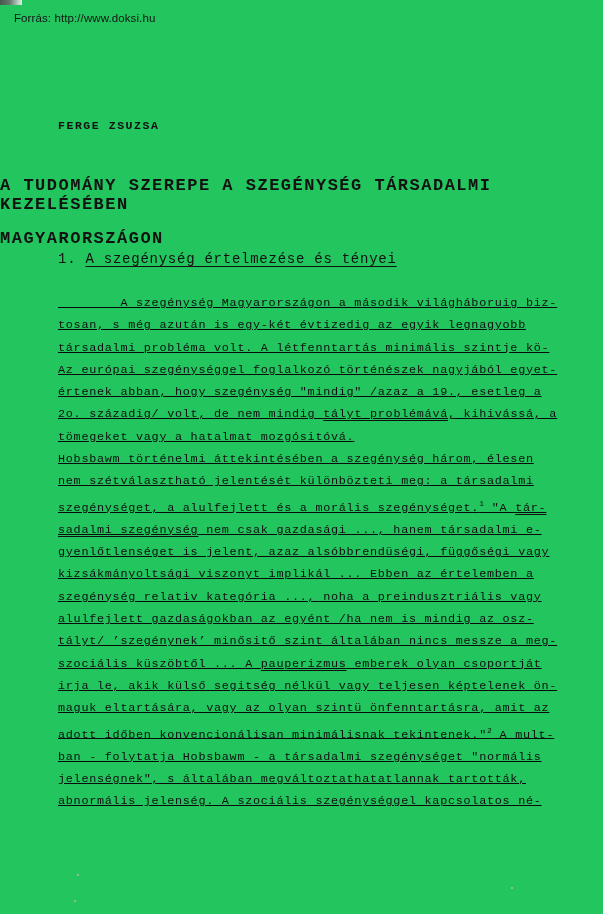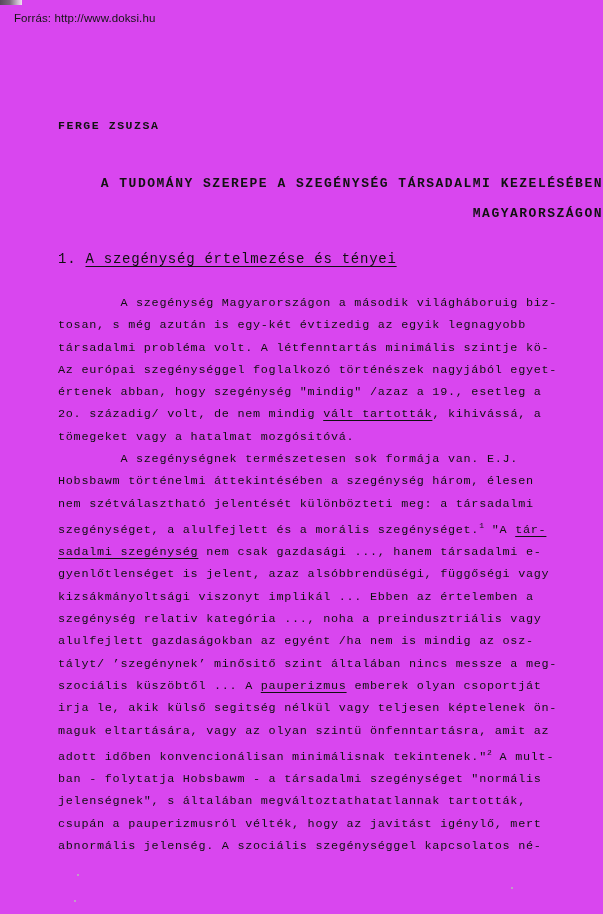--- a/index.html
+++ b/index.html
@@ -12,21 +12,21 @@
     height: 914px;
     position: relative;
     font-family: "Liberation Mono", "DejaVu Sans Mono", monospace;
     color: #0b0b0b;
     overflow: hidden;
   }
 
   #page {
     position: absolute;
     inset: 0;
-    background: #d946ef;
+    background: #22c55e;
   }
 
   
   .scan-smudge {
     position: absolute;
     left: 0px;
     top: 0px;
     width: 22px;
     height: 5px;
     background: linear-gradient(90deg, #4a4a4a 0%, #6f6f6f 45%, #c9c9c9 80%, #f2f2f2 100%);
@@ -58,22 +58,22 @@
     font-weight: 700;
     color: #121212;
     white-space: nowrap;
   }
 
   .doc-title {
     position: absolute;
     left: 0;
     right: 0;
     top: 176px;
-    text-align: right;
-    font-size: 13px;
+    text-align: left;
+    font-size: 17px;
     letter-spacing: 1.5px;
     font-weight: 700;
     color: #121212;
   }
   .doc-title .tline { display: block; }
   .doc-title .tline + .tline { margin-top: 15px; }
 
   .section-heading {
     position: absolute;
     left: 58px;
@@ -85,21 +85,21 @@
   }
   .section-heading .num { text-decoration: none; }
   .section-heading .ttl { text-decoration: underline; text-underline-offset: 3px; }
 
   .body-block {
     position: absolute;
     left: 58px;
     top: 292px;
     width: 494px;
   }
-  .para { margin: 0; }
+  .para { margin: 0; text-decoration: underline; }
   .para + .para { margin-top: 0px; }
   .ln {
     display: block;
     font-size: 11.8px;
     line-height: 22.3px;
     letter-spacing: .72px;
     color: #101010;
     white-space: pre;
   }
   .ul { text-decoration: underline; text-underline-offset: 2.5px; }
@@ -134,39 +134,37 @@
   </div>
 
   <div class="body-block">
 
     <p class="para">
       <span class="ln">        A szegénység Magyarországon a második világháboruig biz-</span>
       <span class="ln">tosan, s még azután is egy-két évtizedig az egyik legnagyobb</span>
       <span class="ln">társadalmi probléma volt. A létfenntartás minimális szintje kö-</span>
       <span class="ln">Az európai szegénységgel foglalkozó történészek nagyjából egyet-</span>
       <span class="ln">értenek abban, hogy szegénység "mindig" /azaz a 19., esetleg a</span>
-      <span class="ln"><span>2o. századig/ volt, de nem mindig </span><span class="ul">vált tartották</span><span>, kihivássá, a</span></span>
+      <span class="ln"><span>2o. századig/ volt, de nem mindig </span><span class="ul">tályt problémává</span><span>, kihivássá, a</span></span>
       <span class="ln">tömegeket vagy a hatalmat mozgósitóvá.</span>
     </p>
 
     <p class="para">
-      <span class="ln">        A szegénységnek természetesen sok formája van. E.J.</span>
       <span class="ln">Hobsbawm történelmi áttekintésében a szegénység három, élesen</span>
       <span class="ln">nem szétválasztható jelentését különbözteti meg: a társadalmi</span>
       <span class="ln"><span>szegénységet, a alulfejlett és a morális szegénységet.</span><span class="sup">1</span><span> "A </span><span class="ul">tár-</span></span>
       <span class="ln"><span class="ul">sadalmi szegénység</span><span> nem csak gazdasági ..., hanem társadalmi e-</span></span>
       <span class="ln">gyenlőtlenséget is jelent, azaz alsóbbrendüségi, függőségi vagy</span>
       <span class="ln">kizsákmányoltsági viszonyt implikál ... Ebben az értelemben a</span>
       <span class="ln">szegénység relativ kategória ..., noha a preindusztriális vagy</span>
       <span class="ln">alulfejlett gazdaságokban az egyént /ha nem is mindig az osz-</span>
       <span class="ln">tályt/ ’szegénynek’ minősitő szint általában nincs messze a meg-</span>
       <span class="ln"><span>szociális küszöbtől ... A </span><span class="ul">pauperizmus</span><span> emberek olyan csoportját</span></span>
       <span class="ln">irja le, akik külső segitség nélkül vagy teljesen képtelenek ön-</span>
       <span class="ln">maguk eltartására, vagy az olyan szintü önfenntartásra, amit az</span>
       <span class="ln"><span>adott időben konvencionálisan minimálisnak tekintenek."</span><span class="sup">2</span><span> A mult-</span></span>
       <span class="ln">ban - folytatja Hobsbawm - a társadalmi szegénységet "normális</span>
       <span class="ln">jelenségnek", s általában megváltoztathatatlannak tartották,</span>
-      <span class="ln">csupán a pauperizmusról vélték, hogy az javitást igénylő, mert</span>
       <span class="ln">abnormális jelenség. A szociális szegénységgel kapcsolatos né-</span>
     </p>
 
   </div>
 </div>
 
 </body></html>

